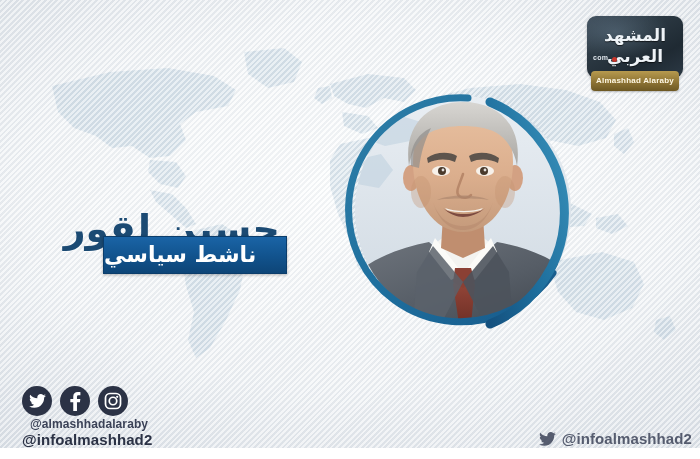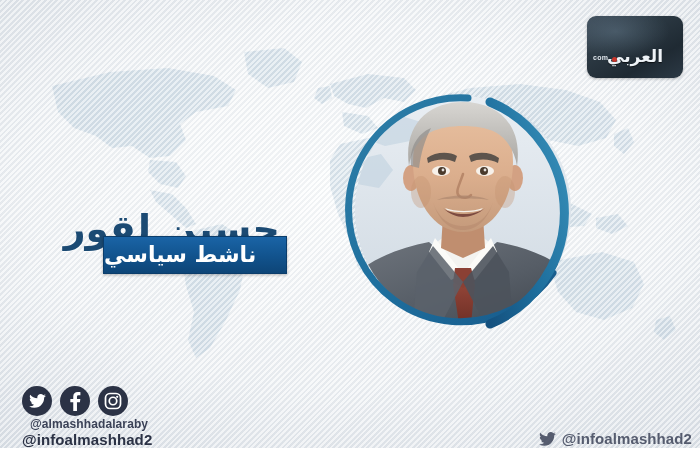--- a/index.html
+++ b/index.html
@@ -292,23 +292,27 @@
         <path d="M318 60 L330 58 L332 70 L322 76 L314 70 Z"></path>
       </g>
     </svg>
   </div>
 
   <div class="bg-vignette"></div>
   <div class="bg-stripes"></div>
 
   <div id="logo">
     <div class="logo-plate">
+      <div class="logo-ar-line1">المشهد</div>
       <div class="logo-ar-line2">العربي</div>
       <div class="logo-com">com</div>
       <div class="logo-dot"></div>
+    </div>
+    <div class="logo-ribbon">
+      <span>Almashhad Alaraby</span>
     </div>
   </div>
 
   <div id="portrait-wrap">
 
     <div class="photo-circle">
       <svg viewBox="0 0 216 228" preserveAspectRatio="xMidYMid slice">
         <defs>
           <linearGradient id="bgph" x1="0" y1="0" x2="0" y2="1">
             <stop offset="0%" stop-color="#e9eef3"></stop>

